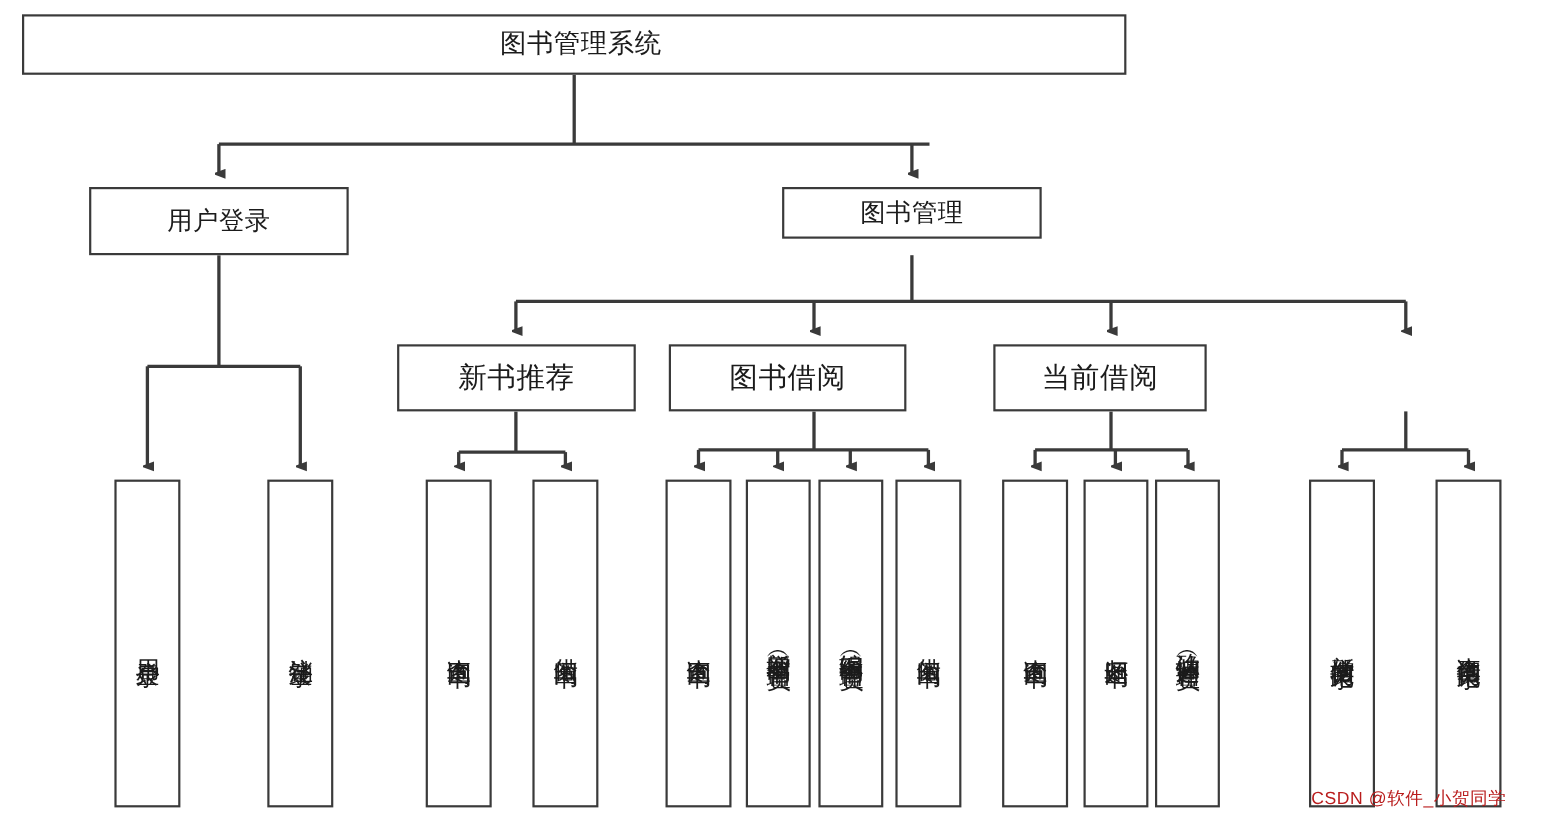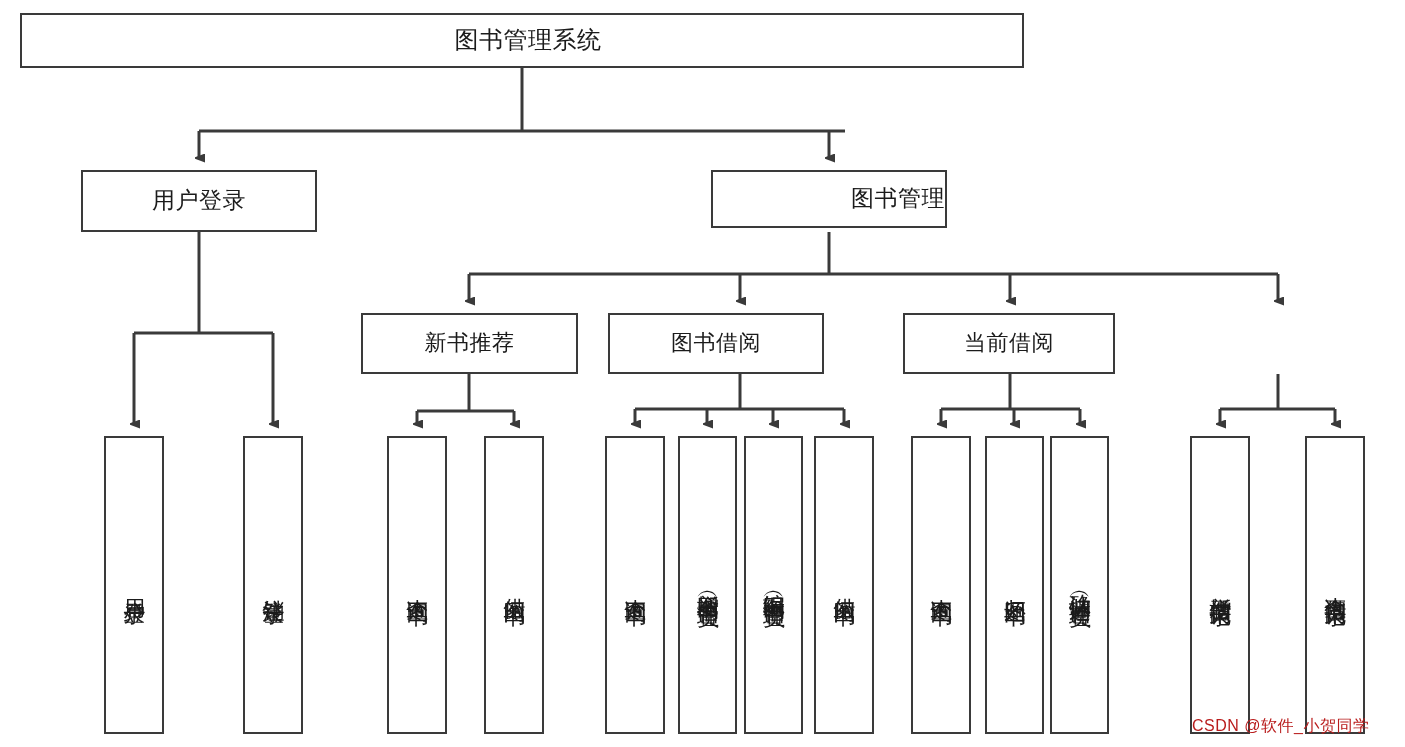--- a/index.html
+++ b/index.html
@@ -37,21 +37,21 @@
     text-align: center;
   }
   .node .lbl {
     font-size: 23px;
     line-height: 1.1;
     letter-spacing: 0.5px;
     white-space: nowrap;
   }
   .node.root .lbl { font-size: 24px; }
   .node.l2 .lbl { font-size: 23px; }
-  .node.l3 .lbl { font-size: 22px; }
+  .node.l3 .lbl { font-size: 26px; }
   .leaf {
     position: absolute;
     box-sizing: border-box;
     border: 2.5px solid #3a3a3a;
     background: #ffffff;
     display: flex;
     align-items: center;
     justify-content: center;
     overflow: hidden;
   }
@@ -126,31 +126,31 @@
     </g>
   </svg>
 
   <div class="node root" style="left:20px; top:13px; width:1004px; height:55px;padding-left:12px;">
     <span class="lbl">图书管理系统</span>
   </div>
 
   <div class="node l2" style="left:81px; top:170px; width:236px; height:62px;">
     <span class="lbl">用户登录</span>
   </div>
-  <div class="node l2" style="left:711px; top:170px; width:236px; height:58px;justify-content:flex-end;">
+  <div class="node l2" style="left:711px; top:170px; width:236px; height:47px;">
     <span class="lbl">图书管理</span>
   </div>
 
   <div class="node l3" style="left:361px; top:313px; width:217px; height:61px;">
     <span class="lbl">新书推荐</span>
   </div>
   <div class="node l3" style="left:608px; top:313px; width:216px; height:61px;">
     <span class="lbl">图书借阅</span>
   </div>
-  <div class="node l3" style="left:903px; top:313px; width:212px; height:61px;">
+  <div class="node l3" style="left:903px; top:313px; width:194px; height:61px;">
     <span class="lbl">当前借阅</span>
   </div>
 
   <div class="leaf" style="left:104px; top:436px; width:60px; height:298px;">
     <span class="vlbl">用户登录</span>
   </div>
   <div class="leaf" style="left:243px; top:436px; width:60px; height:298px;">
     <span class="vlbl">注销登录</span>
   </div>
 

